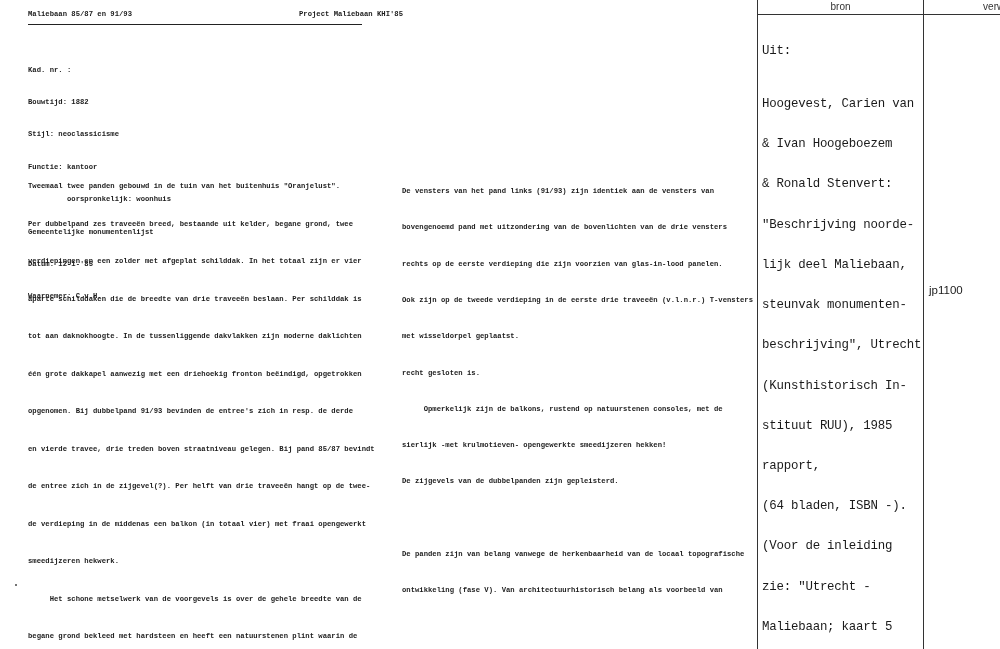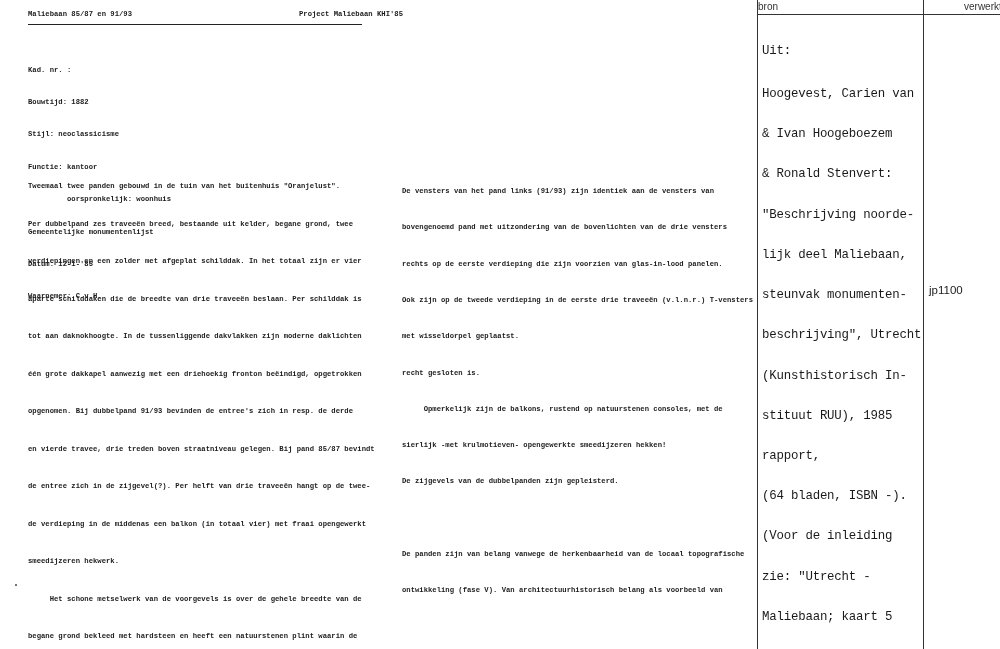--- a/index.html
+++ b/index.html
@@ -10,21 +10,21 @@
     .hdr-right { position:absolute; left:259px; top:10px;padding-left:40px; }
     .hdr-rule { position:absolute; left:28px; top:24px; width:334px; height:1px; background:#222; }
     .meta { position:absolute; left:28px; top:43px; line-height:10.8px; }
     .col1 { position:absolute; left:28px; top:155px; line-height:12.5px; }
     .col2 { position:absolute; left:402px; top:161px; line-height:12.1px; }
     .dot { position:absolute; left:15px; top:584px; width:2px; height:2px; background:#444; border-radius:1px; }
     .side { position:absolute; left:757px; top:0; width:243px; height:649px; background:#fff; }
     .vline1 { position:absolute; left:757px; top:0; width:1px; height:649px; background:#333; }
     .vline2 { position:absolute; left:923px; top:0; width:1px; height:649px; background:#333; }
     .hline { position:absolute; left:757px; top:14px; width:243px; height:1px; background:#333; }
-    .th { position:absolute; top:0; height:14px; font-family:"Liberation Sans","DejaVu Sans",sans-serif; font-size:10px; line-height:13px; color:#333; text-align:left; }
+    .th { position:absolute; top:0; height:14px; font-family:"Liberation Sans","DejaVu Sans",sans-serif; font-size:10px; line-height:13px; color:#333; text-align:center; }
     .th-bron { left:758px; width:165px; }
     .th-verwerkt { left:964px; width:76px; }
     .bron { position:absolute; left:762px; top:18px; font-family:"Liberation Mono","DejaVu Sans Mono",monospace; font-size:12.4px; line-height:13.4px; color:#1a1a1a; white-space:pre; letter-spacing:-0.2px; }
     .verwerkt-val { position:absolute; left:929px; top:245px; font-family:"Liberation Sans","DejaVu Sans",sans-serif; font-size:11.5px; color:#1a1a1a;margin-top:39px; }
   </style>
 </head>
 <body>
 
 <div class="page">
   <div class="tw hdr-left">Maliebaan 85/87 en 91/93</div>
@@ -96,21 +96,21 @@
 </div>
 
 <div class="side"></div>
 <div class="vline1"></div>
 <div class="vline2"></div>
 <div class="hline"></div>
 <div class="th th-bron">bron</div>
 <div class="th th-verwerkt">verwerkt</div>
 
 <div class="bron">
-  <div style="margin-bottom:3px;">Uit:</div>
+  <div style="margin-bottom:13px;">Uit:</div>
   <div>Hoogevest, Carien van</div>
   <div>&amp; Ivan Hoogeboezem</div>
   <div>&amp; Ronald Stenvert:</div>
   <div>"Beschrijving noorde-</div>
   <div>lijk deel Maliebaan,</div>
   <div>steunvak monumenten-</div>
   <div>beschrijving", Utrecht</div>
   <div>(Kunsthistorisch In-</div>
   <div>stituut RUU), 1985</div>
   <div>rapport,</div>

